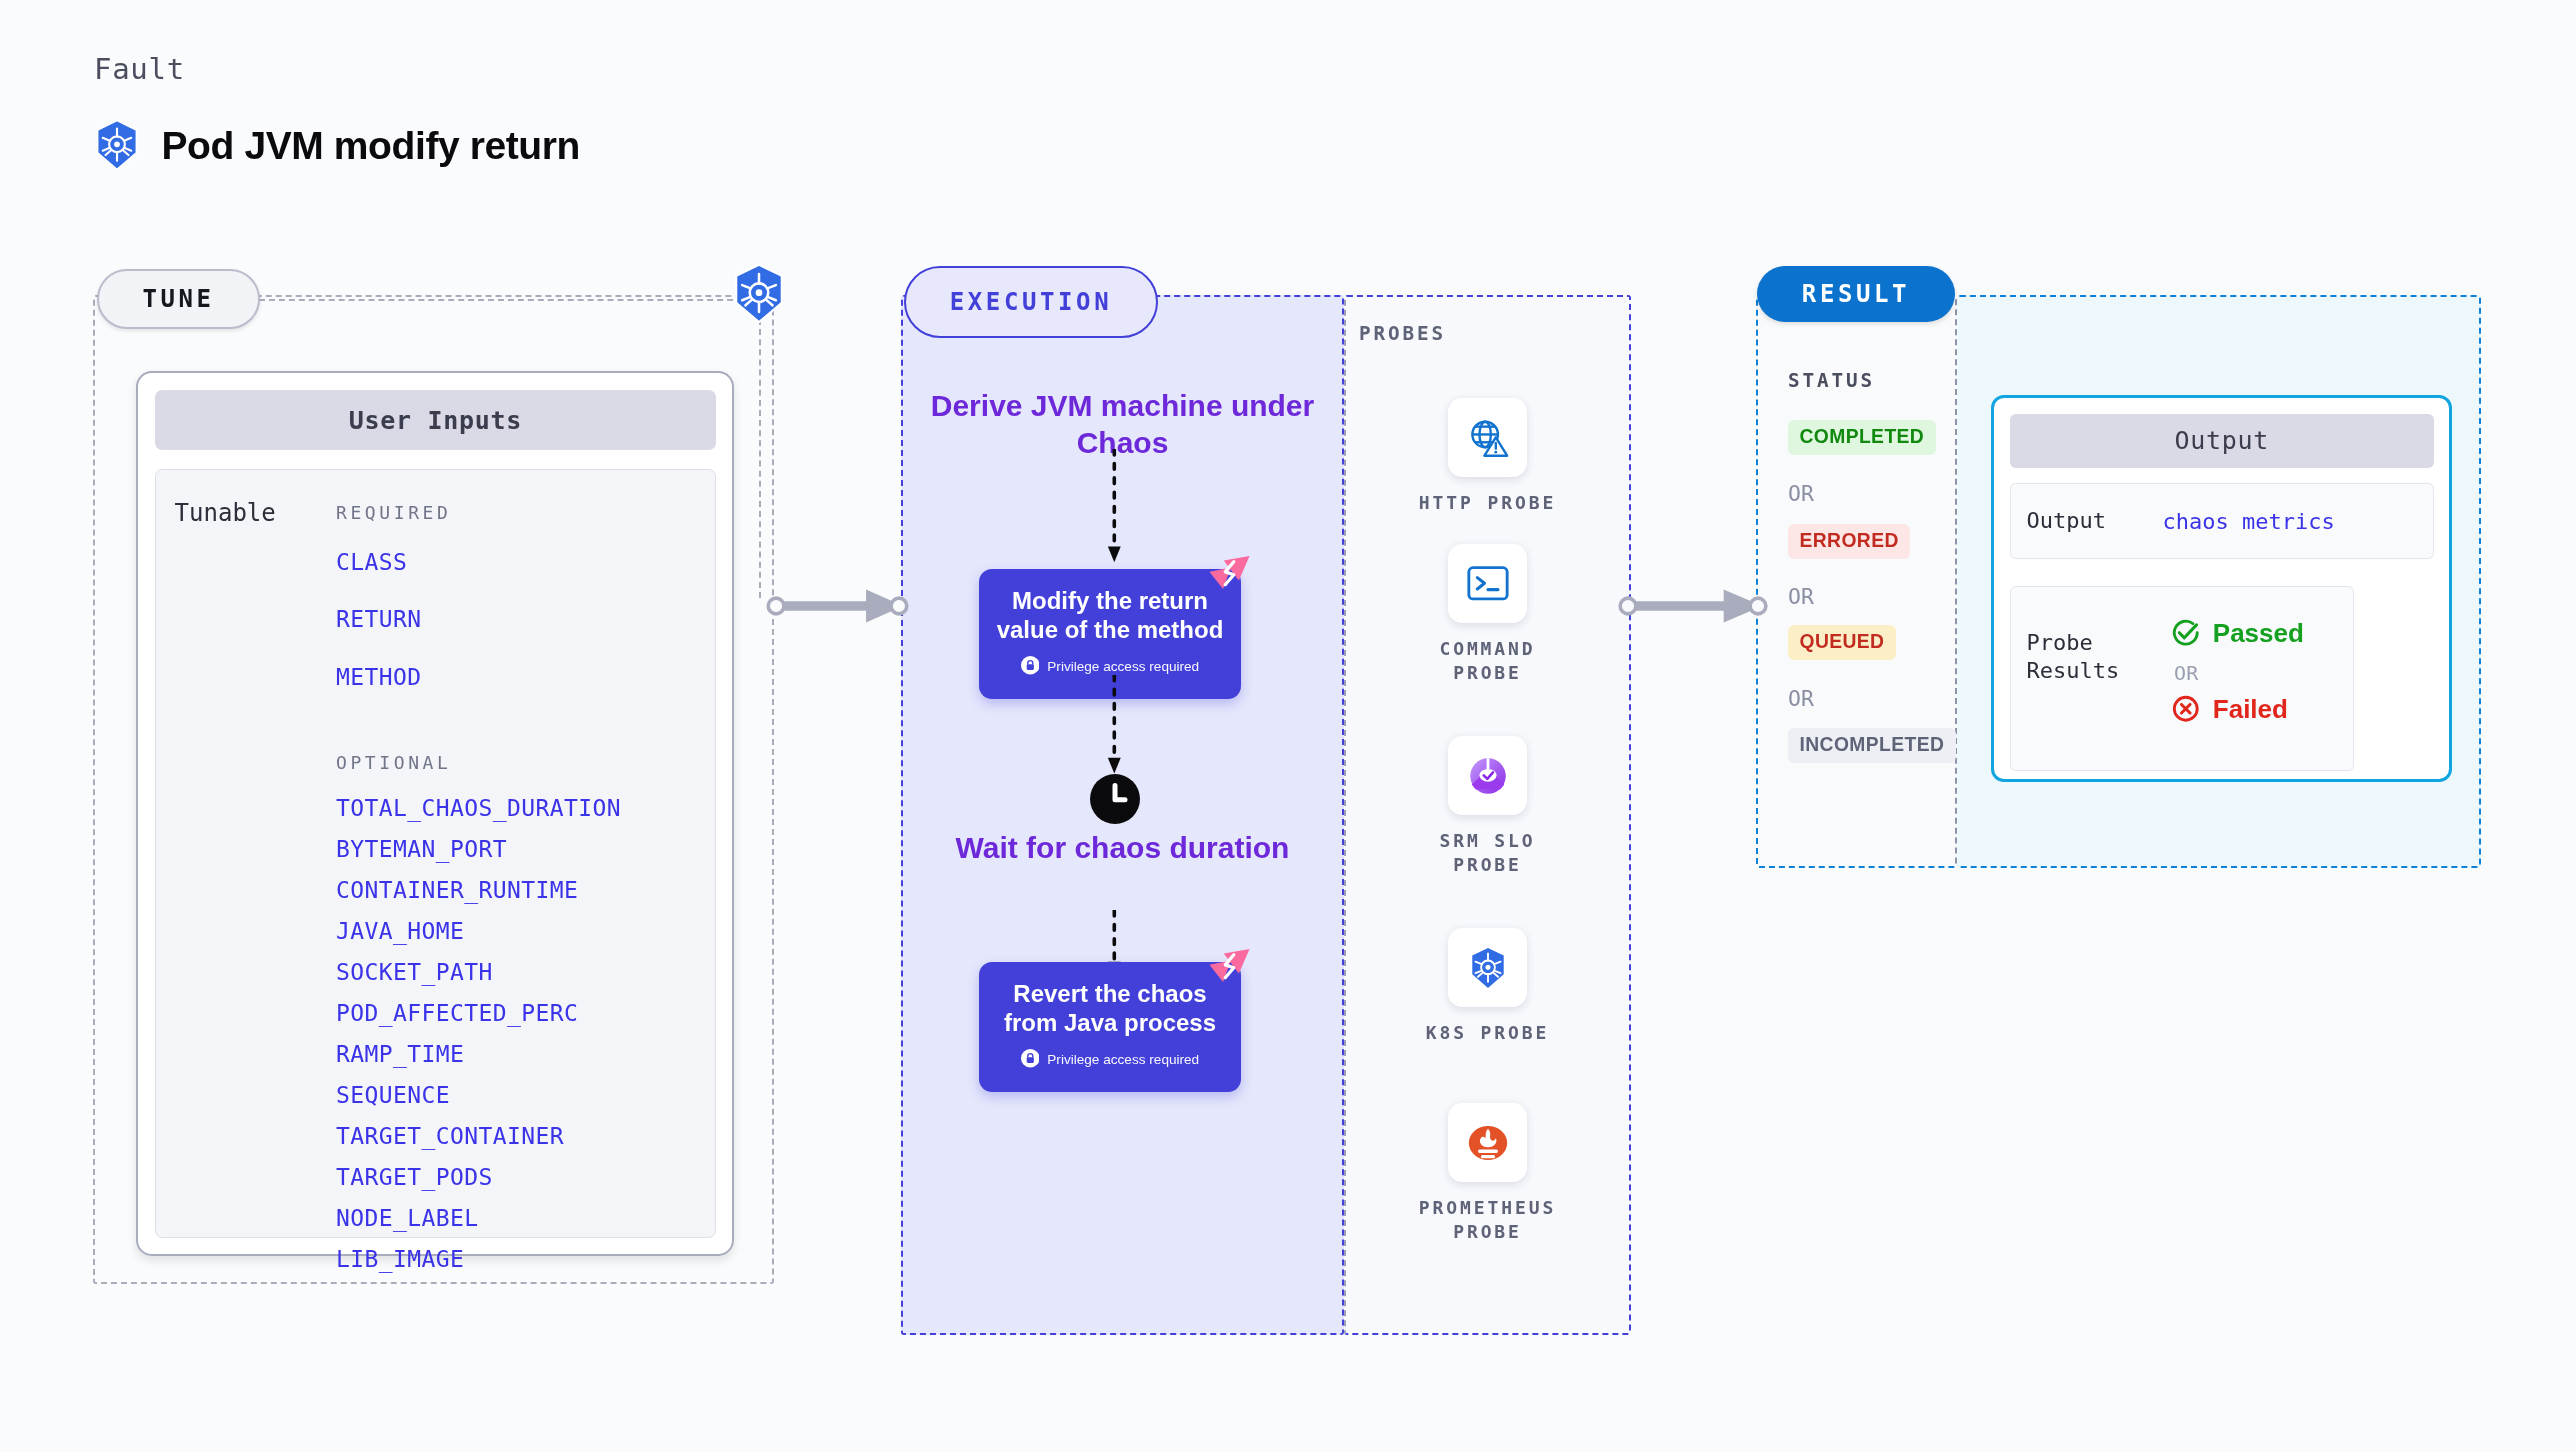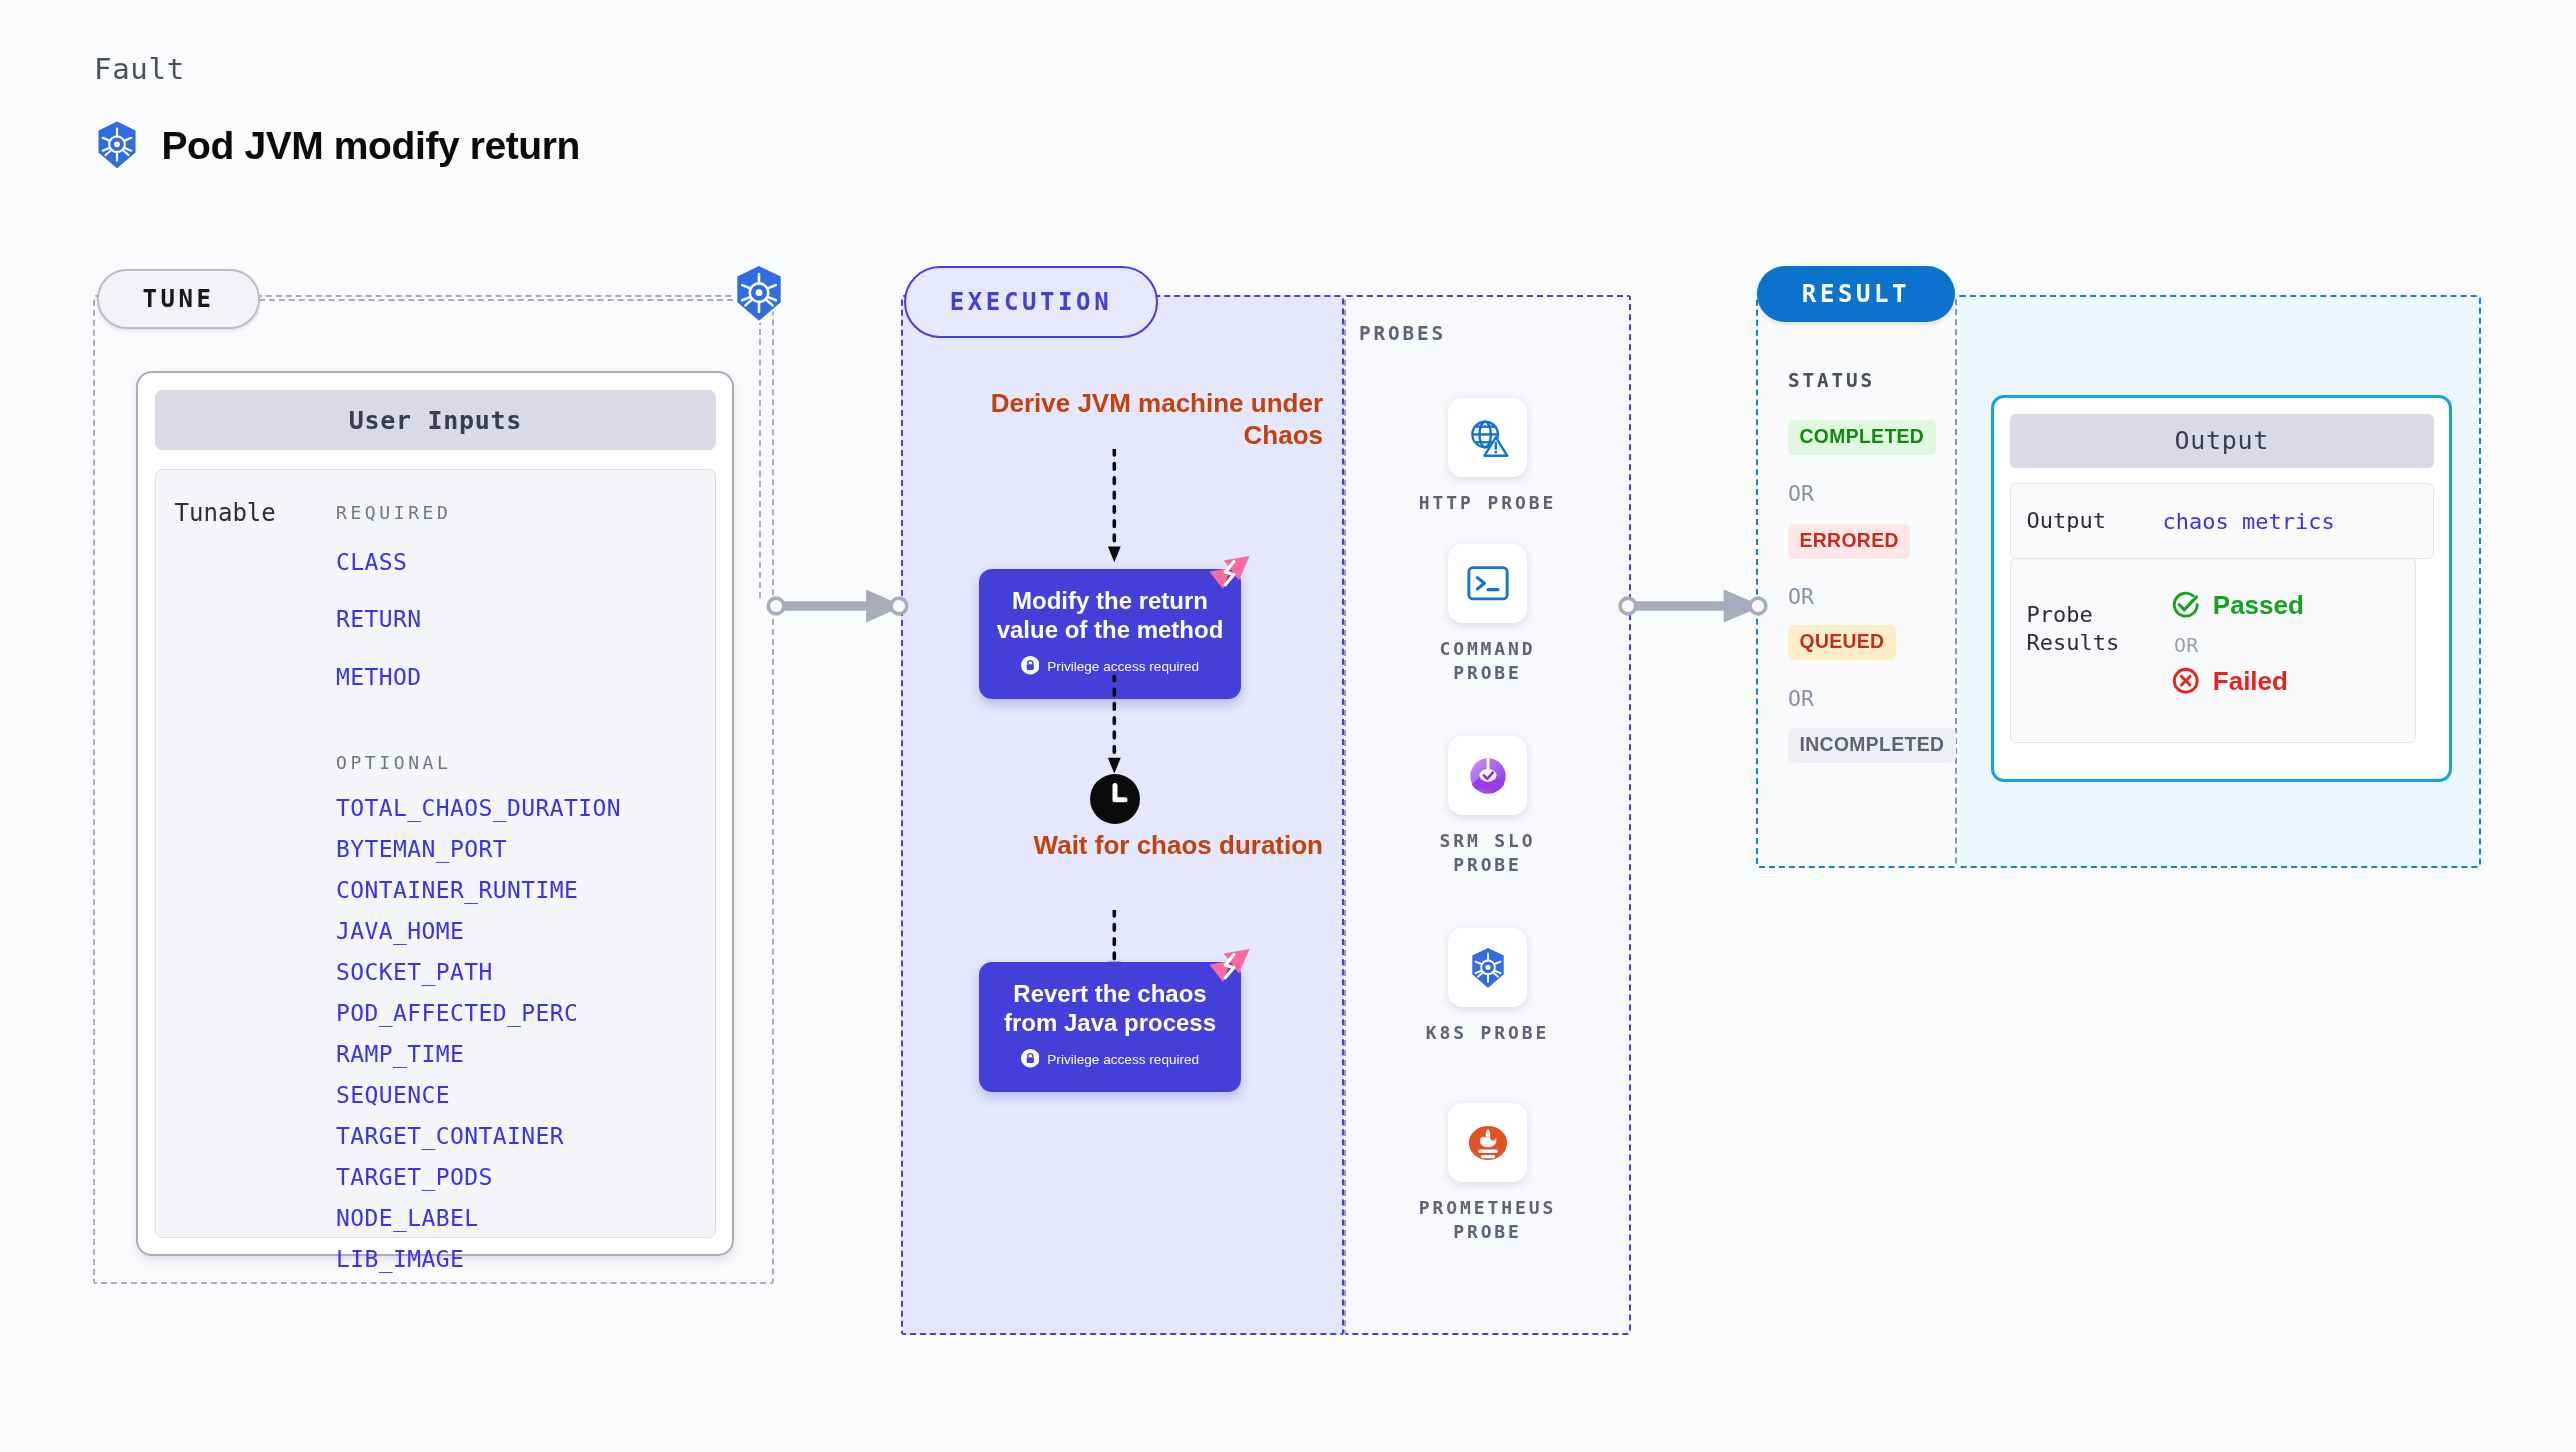--- a/index.html
+++ b/index.html
@@ -121,22 +121,22 @@
   }
   #required-block { position:absolute; left:180px; top:31.5px; }
   #required-block .group-head { margin-bottom:26px; }
   #required-block .param { margin-bottom:31.5px; }
   #optional-block { position:absolute; left:180px; top:282px; }
   #optional-block .group-head { margin-bottom:21.5px; }
   #optional-block .param { margin-bottom:15px; }
 
   
   .exec-step-title {
-    position:absolute; width:401px; text-align:right;
-    font-size:26px; font-weight:700; color:#c2410c; line-height:1.22;
+    position:absolute; width:401px; text-align:center;
+    font-size:30px; font-weight:700; color:#6d28d9; line-height:1.22;
   }
   #derive-title { left:922px; top:388px; }
   #wait-title   { left:922px; top:830px; }
   .dotarrow { position:absolute; }
   #arrow-a { left:1105px; top:449px; }
   #arrow-b { left:1105px; top:675px; }
   #arrow-c { left:1105px; top:910px; }
   #clock-icon { position:absolute; left:1090px; top:774px; }
 
   .exec-box {
@@ -212,21 +212,21 @@
     display:flex; align-items:center; justify-content:center;
     font-family:"DejaVu Sans Mono", monospace; font-size:25px;
     color:#3A3D4D; letter-spacing:0.7px;
   }
   #metrics-row {
     position:absolute; left:15.8px; top:85px; width:424px; height:76px;
     background:#F9FAFC; border:1.4px solid #E3E5EC; border-radius:5.7px;
     display:flex; align-items:center;
   }
   #probe-results-row {
-    position:absolute; left:15.8px; top:160px; width:406px; height:185px;
+    position:absolute; left:15.8px; top:188px; width:344px; height:185px;
     background:#F9FAFC; border:1.4px solid #E3E5EC; border-radius:5.7px;
   }
   .out-key {
     font-family:"DejaVu Sans Mono", monospace; font-size:22px;
     color:#2B2E38; line-height:1.28;
   }
   #metrics-key { margin-left:15.8px; width:136px; }
   #metrics-val {
     font-family:"DejaVu Sans Mono", monospace; font-size:22px; color:#3A33E8;
   }

